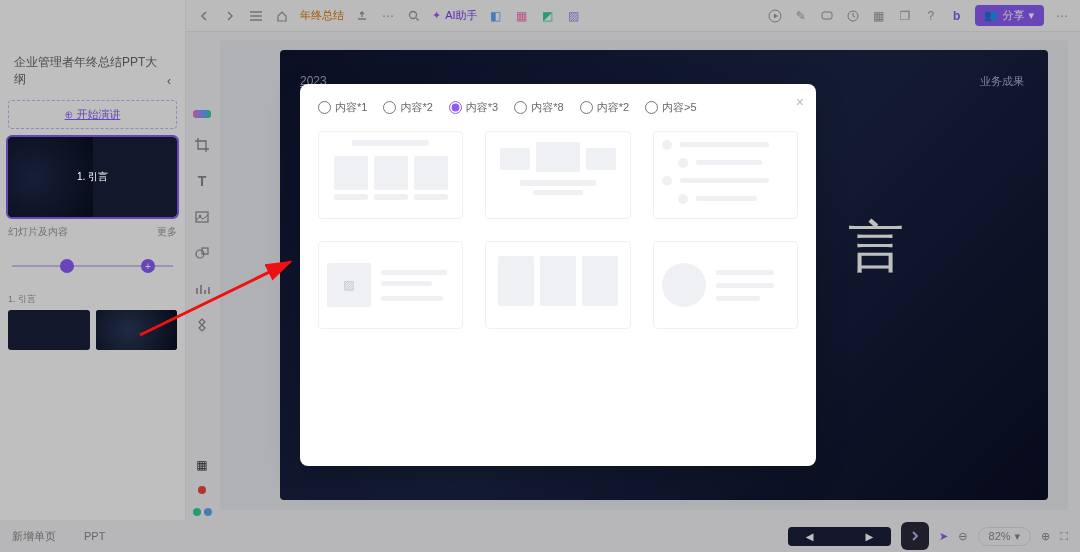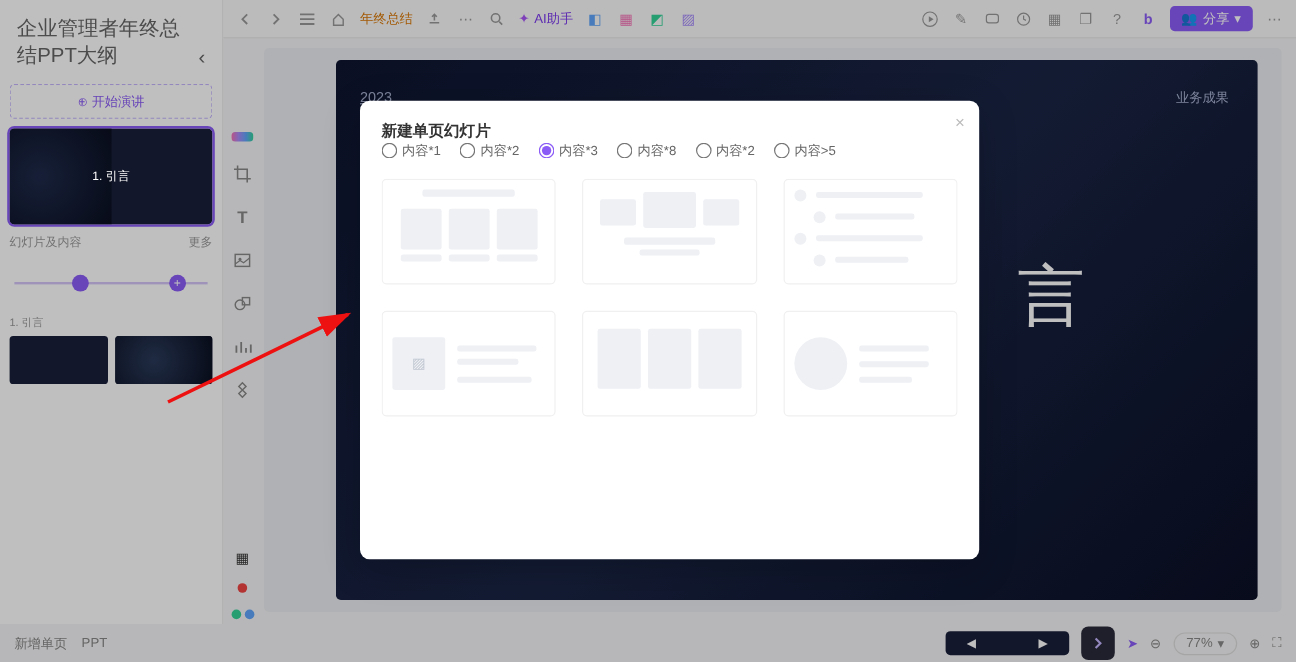--- a/index.html
+++ b/index.html
@@ -9,22 +9,22 @@
 .topbar { position: absolute; top: 0; left: 186px; right: 0; height: 32px; background: #fafafa; border-bottom: 1px solid #e8e8e8; display: flex; align-items: center; padding: 0 10px; gap: 10px; }
 .topbar .tb-ico { width: 16px; height: 16px; display: inline-flex; align-items: center; justify-content: center; color: #999; cursor: pointer; }
 .topbar .breadcrumb { color: #d97706; font-size: 11px; }
 .ai-assist { color: #7c3aed; font-size: 11px; font-weight: 500; display: flex; align-items: center; gap: 4px; }
 .ai-assist .spark { color: #a855f7; }
 .topbar .spacer { flex: 1; }
 .share-btn { background: #8b5cf6; color: #fff; border-radius: 4px; padding: 3px 10px; font-size: 11px; display: flex; align-items: center; gap: 4px; }
 
 
 .sidebar { position: absolute; left: 0; top: 0; width: 186px; height: 520px; background: #fff; border-right: 1px solid #eee; padding: 8px; overflow: hidden; }
-.doc-title { font-size: 17px; color: #666; padding: 4px 6px; display: flex; align-items: flex-end; justify-content: space-between; }
-.start-btn { border: 1px dashed #c4b5fd; color: #8b5cf6; border-radius: 4px; text-align: center; padding: 6px; font-size: 11px; margin: 8px 0; }
+.doc-title { font-size: 12px; color: #666; padding: 4px 6px; display: flex; align-items: flex-end; justify-content: space-between; margin-top: 42px; }
+.start-btn { border: 1px dashed #c4b5fd; color: #8b5cf6; border-radius: 4px; text-align: center; padding: 6px; font-size: 11px; margin: 8px 0; text-decoration: underline; }
 .thumb { width: 100%; height: 80px; border-radius: 4px; background: #1a1f3a; margin: 6px 0; position: relative; overflow: hidden; color: #fff; display: flex; align-items: center; justify-content: center; font-size: 10px; }
 .thumb.cover { background: linear-gradient(135deg,#2a3550,#0f1628); }
 .thumb.cover .swirl { position:absolute; inset:0; background: radial-gradient(circle at 30% 70%, rgba(255,255,255,.15), transparent 60%),radial-gradient(circle at 70% 30%, rgba(255,255,255,.1), transparent 50%); }
 .thumb.sel { outline: 2px solid #8b5cf6; }
 .thumb .dark-half { position:absolute; left:0; top:0; width:50%; height:100%; background: radial-gradient(circle at 30% 50%, #1e2a4a, #0a0f20); }
 .thumb-label { position: relative; z-index: 2; }
 .section-row { display:flex; align-items:center; justify-content:space-between; font-size:10px; color:#999; margin-top:8px; }
 
 
 .timeline { position: relative; height: 30px; margin: 12px 4px; }
@@ -45,21 +45,21 @@
 .rail-bottom .dot{width:8px;height:8px;border-radius:50%;}
 
 
 .canvas { position:absolute; left:220px; right:12px; top:40px; height:470px; background:#ebedf0; border-radius:4px; overflow:hidden; }
 .slide { position:absolute; left:60px; right:20px; top:10px; bottom:10px; background: linear-gradient(135deg,#0e1530 0%, #1a2545 50%, #0a0f25 100%); border-radius:4px; color:#fff; }
 .slide .year { position:absolute; left:20px; top:24px; font-size:12px; color:#a8b2d1;text-decoration:underline; }
 .slide .proj { position:absolute; right:24px; top:24px; font-size:11px; color:#a8b2d1; }
 .slide .big { position:absolute; right:140px; top:160px; font-size:56px; font-weight:500; letter-spacing:4px; }
 
 
-.bottombar { position:absolute; left:0; right:0; bottom:0; height:32px; background:#f5f5f7; display:flex; align-items:center; padding:0 12px; gap:12px; font-size:11px; color:#888; }
+.bottombar { position:absolute; left:0; right:0; bottom:0; height:32px; background:#f5f5f7; display:flex; align-items:center; padding:0 12px; gap:28px; font-size:11px; color:#888; }
 .bottombar .right { margin-left:auto; display:flex; align-items:center; gap:10px; }
 .theme-chip { background:#1a1f3a; color:#fff; border-radius:4px; padding:4px 18px; font-size:10px; display:flex; align-items:center; gap:6px; }
 .zoom-pill { border:1px solid #ddd; border-radius:14px; padding:2px 10px; display:flex; align-items:center; gap:4px; }
 .arrow-btn { width:28px; height:28px; border-radius:6px; background:#2a2a3a; display:flex; align-items:center; justify-content:center; color:#c4b5fd; }
 
 
 .overlay { position:absolute; inset:0; background:rgba(0,0,0,.25); }
 .modal { position:absolute; left:300px; top:84px; width:516px; height:382px; background:#fff; border-radius:8px; box-shadow:0 8px 32px rgba(0,0,0,.2); padding:16px 18px; display:flex; flex-direction:column; }
 .modal-title { font-size:13px; font-weight:600; color:#333; }
 .modal-close { position:absolute; right:12px; top:10px; color:#bbb; font-size:14px; cursor:pointer; }
@@ -246,31 +246,30 @@
         <span>▶</span>
       </div>
     <div class="arrow-btn">
         <svg width="12" height="12" viewBox="0 0 12 12">
           <path d="M4 2l4 4-4 4" stroke="currentColor" fill="none" stroke-width="1.8"></path>
         </svg>
       </div>
     <span class="tb-ico" style="color:#8b5cf6">➤</span>
     <span class="tb-ico">⊖</span>
     <div class="zoom-pill">
-        <span>77%</span>
+        <span>82%</span>
         <span>▾</span>
       </div>
     <span class="tb-ico">⊕</span>
     <span class="tb-ico">⛶</span>
   </div>
 </div>
 
 <div class="overlay"></div>
 <div class="modal">
-  <div class="modal-title">新建单页幻灯片</div>
   <div class="modal-close">×</div>
   <div class="radios">
     <label>
         <input type="radio" name="cc" style="">
         <span>内容*1</span>
       </label>
     <label>
         <input type="radio" name="cc" style="">
         <span>内容*2</span>
       </label>

